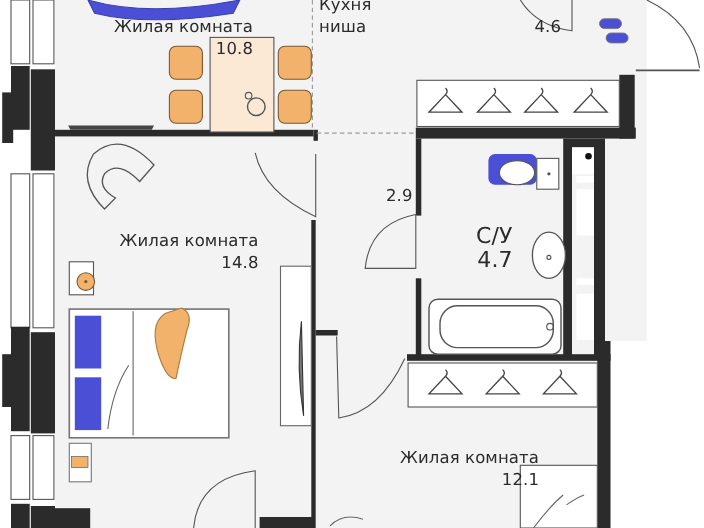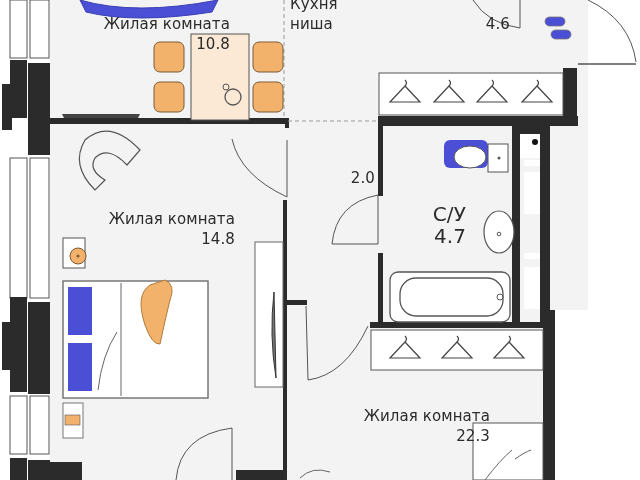--- a/index.html
+++ b/index.html
@@ -208,22 +208,22 @@
   <span class="area">ниша</span>
 </div>
 <div class="room-label" style="left:400px; top:14px; width:110px;">
   <span class="area">4.6</span>
 </div>
 <div class="room-label" style="left:65px; top:209px; width:170px;">
   <span>Жилая комната</span>
   <span class="area">14.8</span>
 </div>
 <div class="room-label" style="left:285px; top:168px; width:90px;">
-  <span class="area">2.0</span>
+  <span class="area">2.9</span>
 </div>
 <div class="room-label" style="left:406px; top:203px; width:60px; font-size:20px; line-height:22px;">
   <span>С/У</span>
   <span class="area">4.7</span>
 </div>
 <div class="room-label" style="left:320px; top:406px; width:170px;">
   <span>Жилая комната</span>
-  <span class="area">22.3</span>
+  <span class="area">12.1</span>
 </div>
 
 </body></html>

